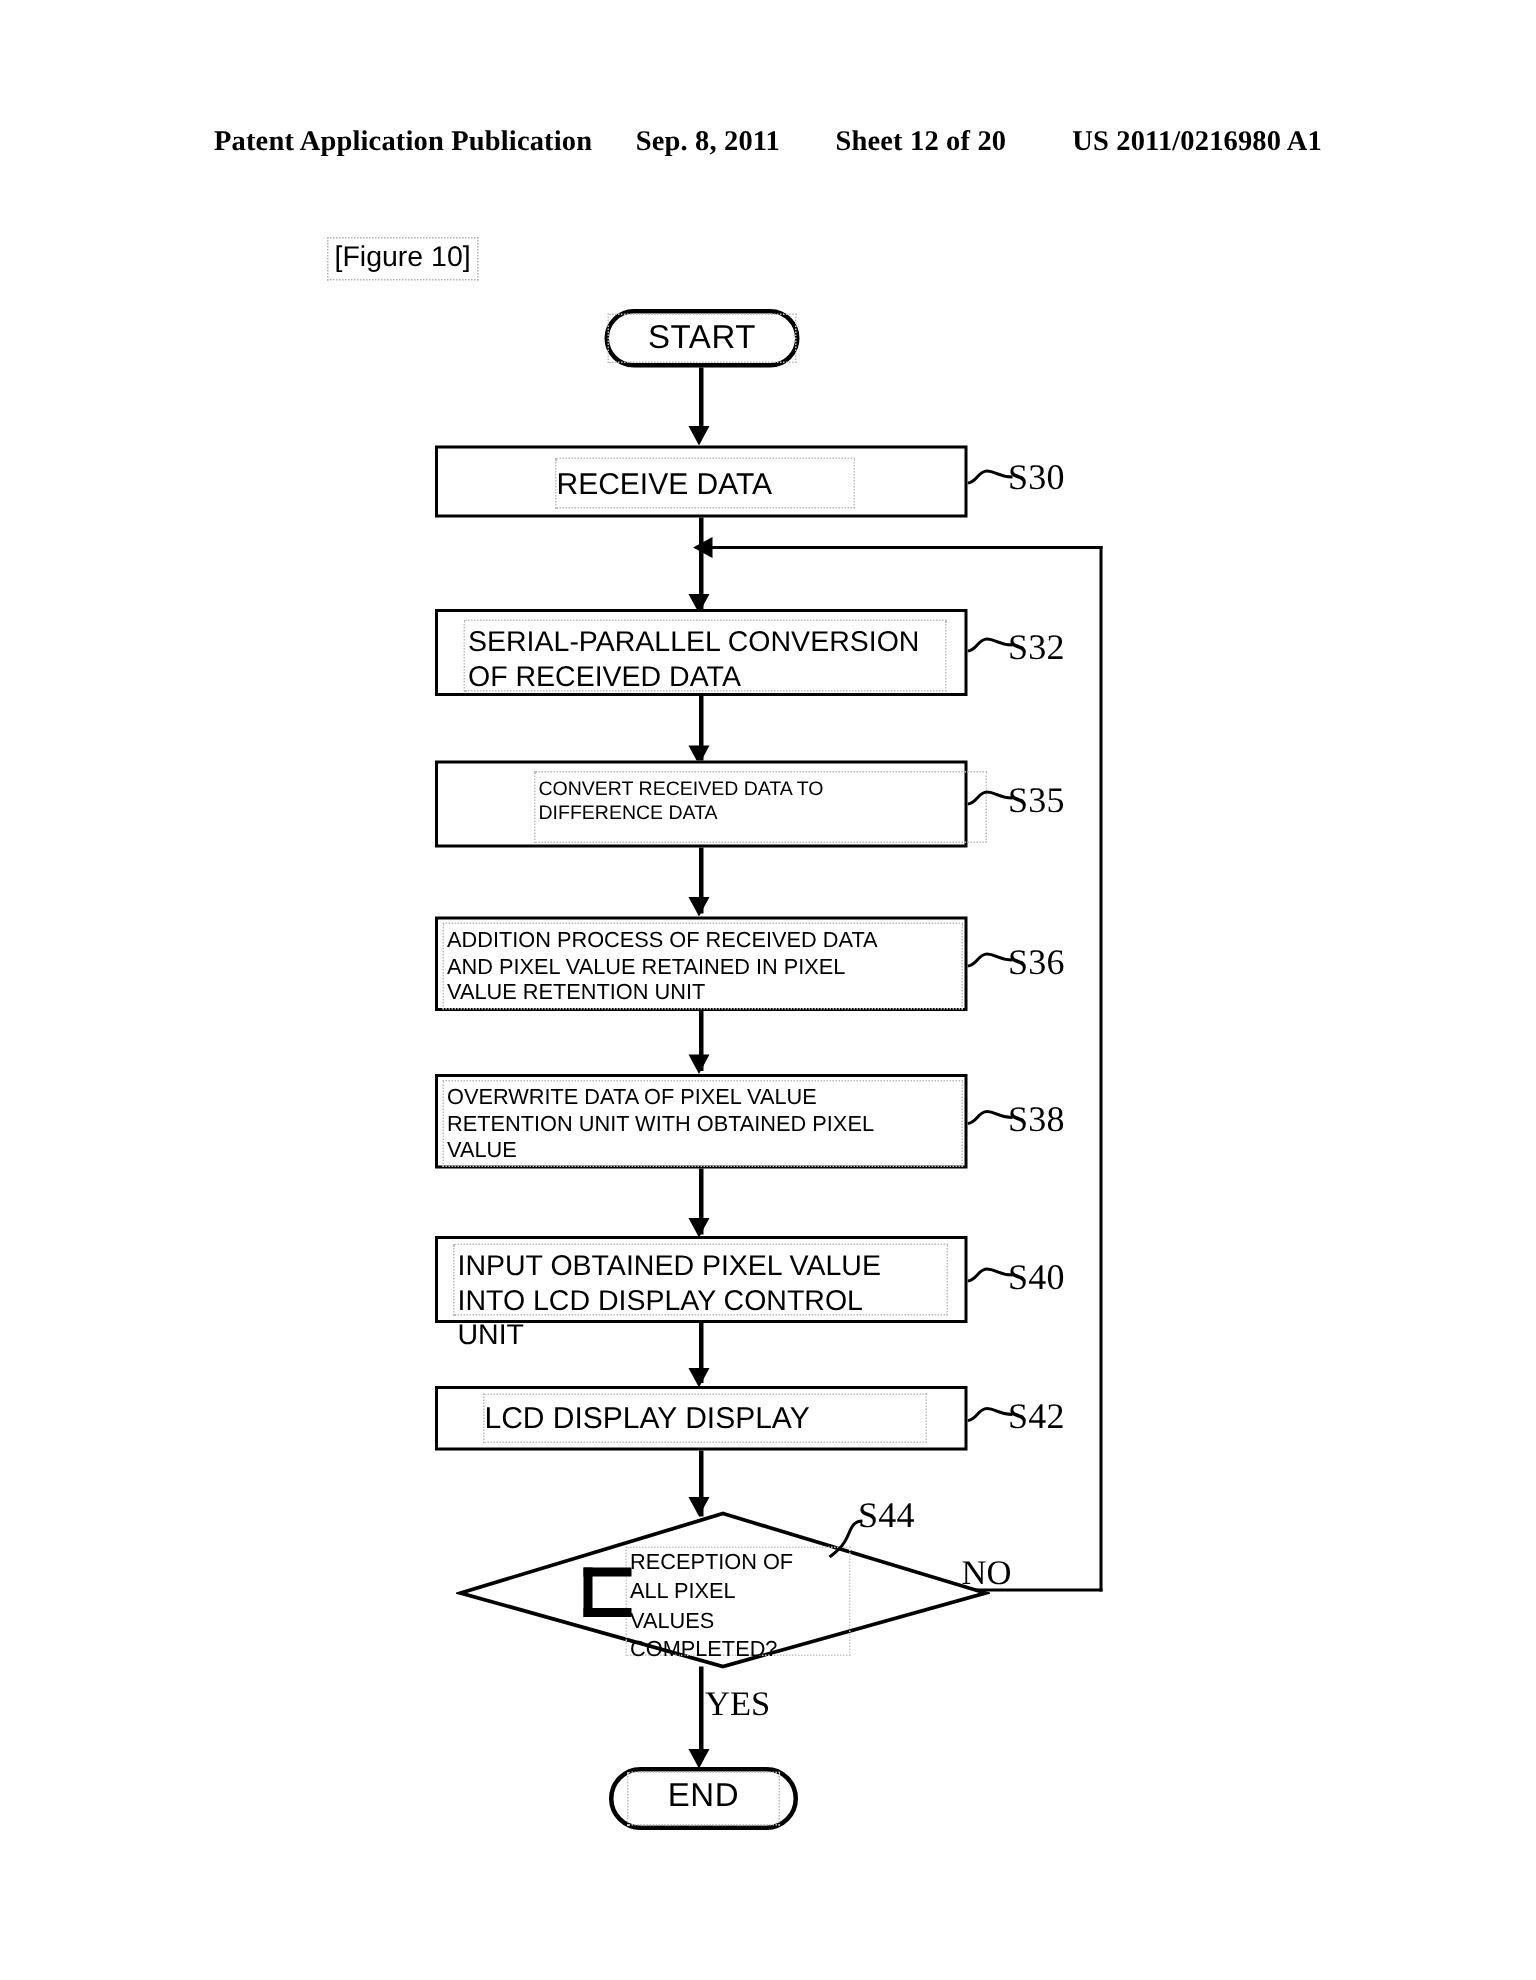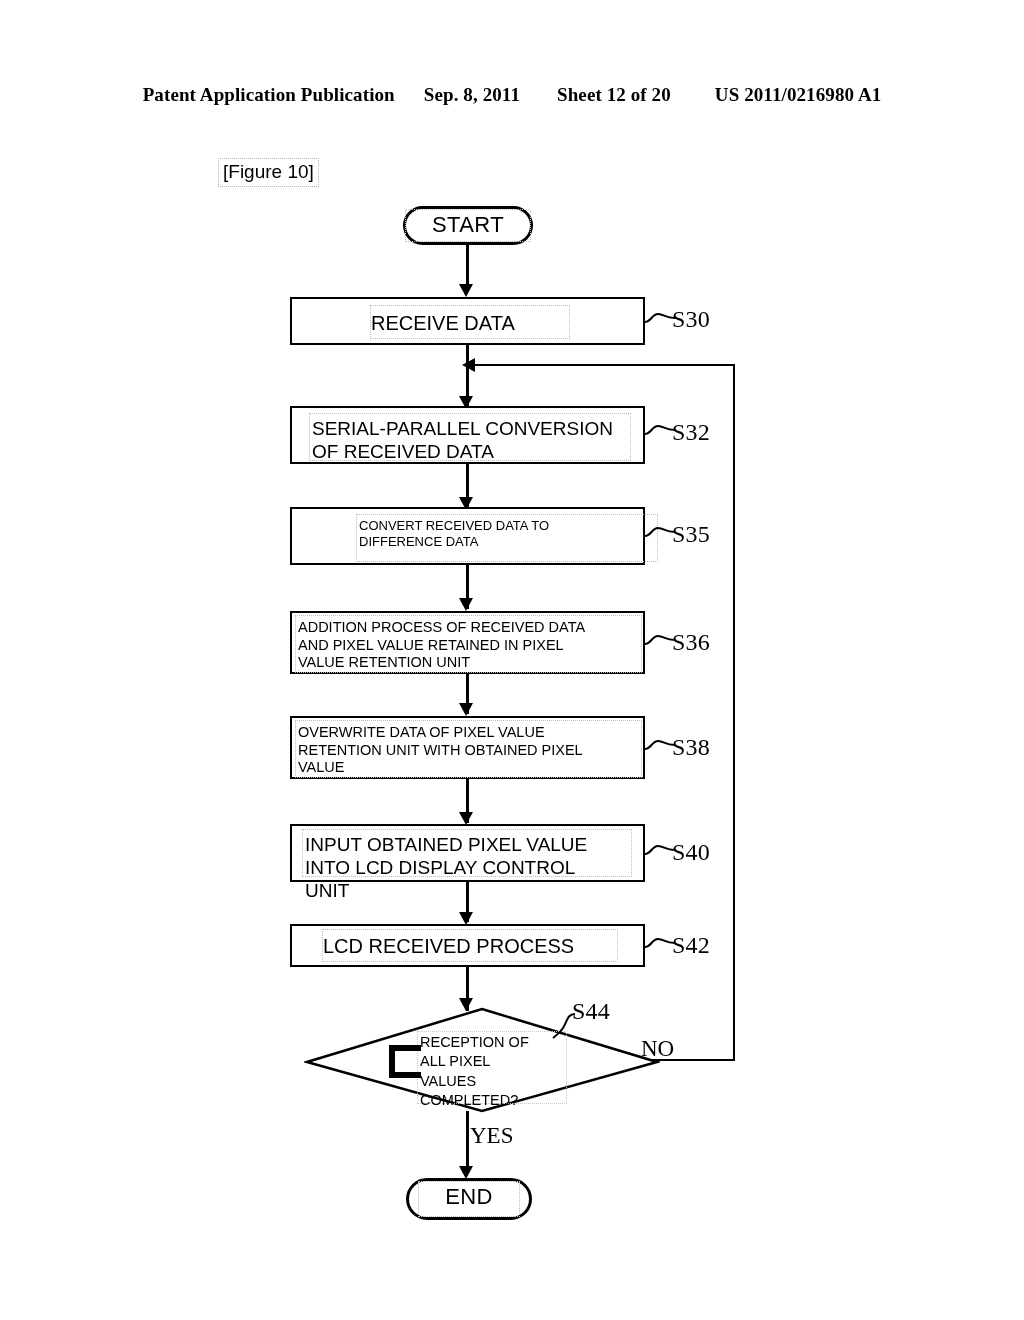--- a/index.html
+++ b/index.html
@@ -254,21 +254,21 @@
 </div>
 <svg class="squiggle" style="left:645px; top:838px;" width="32" height="22">
   <path d="M0,16 C6,16 7,8 13,8 C19,8 20,12 30,12" stroke="#000" stroke-width="2" fill="none"></path>
 </svg>
 <div class="step-ref" style="left:672px; top:839px;">S40</div>
 
 <div class="vline" style="left:466px; top:882px; height:40px;"></div>
 <div class="arrow-down" style="left:459px; top:912px;"></div>
 
 <div class="node proc" style="left:290px; top:924px; width:355px; height:43px;">
-  <div class="inner center" style="left:30px; top:3px; width:296px; height:33px; font-size:20px; padding-top:4px;">LCD RECEIVED PROCESS</div>
+  <div class="inner center" style="left:30px; top:3px; width:296px; height:33px; font-size:20px; padding-top:4px;">LCD DISPLAY DISPLAY</div>
 </div>
 <svg class="squiggle" style="left:645px; top:931px;" width="32" height="22">
   <path d="M0,16 C6,16 7,8 13,8 C19,8 20,12 30,12" stroke="#000" stroke-width="2" fill="none"></path>
 </svg>
 <div class="step-ref" style="left:672px; top:932px;">S42</div>
 
 <div class="vline" style="left:466px; top:967px; height:44px;"></div>
 <div class="arrow-down" style="left:459px; top:998px;"></div>
 
 <div class="diamond-wrap" style="left:304px; top:1006px;">

